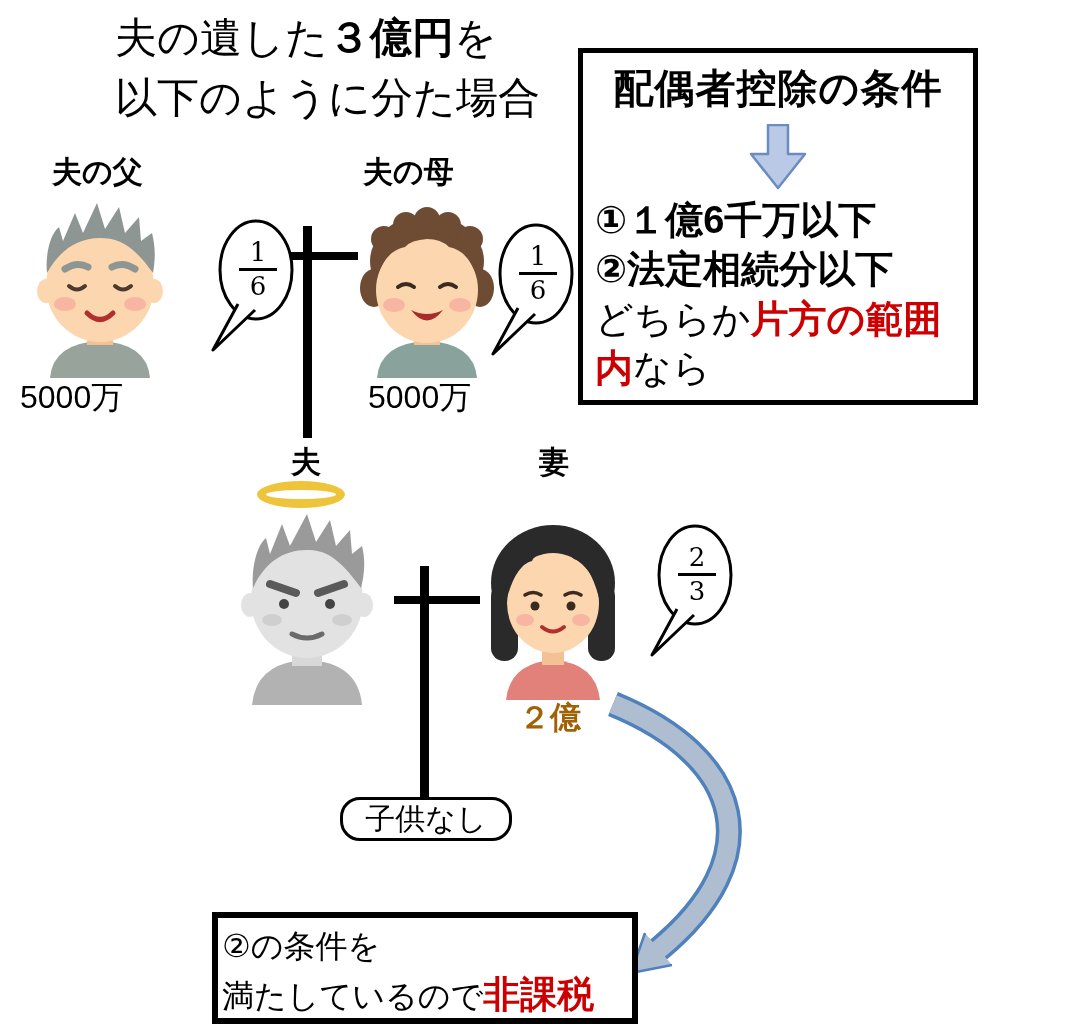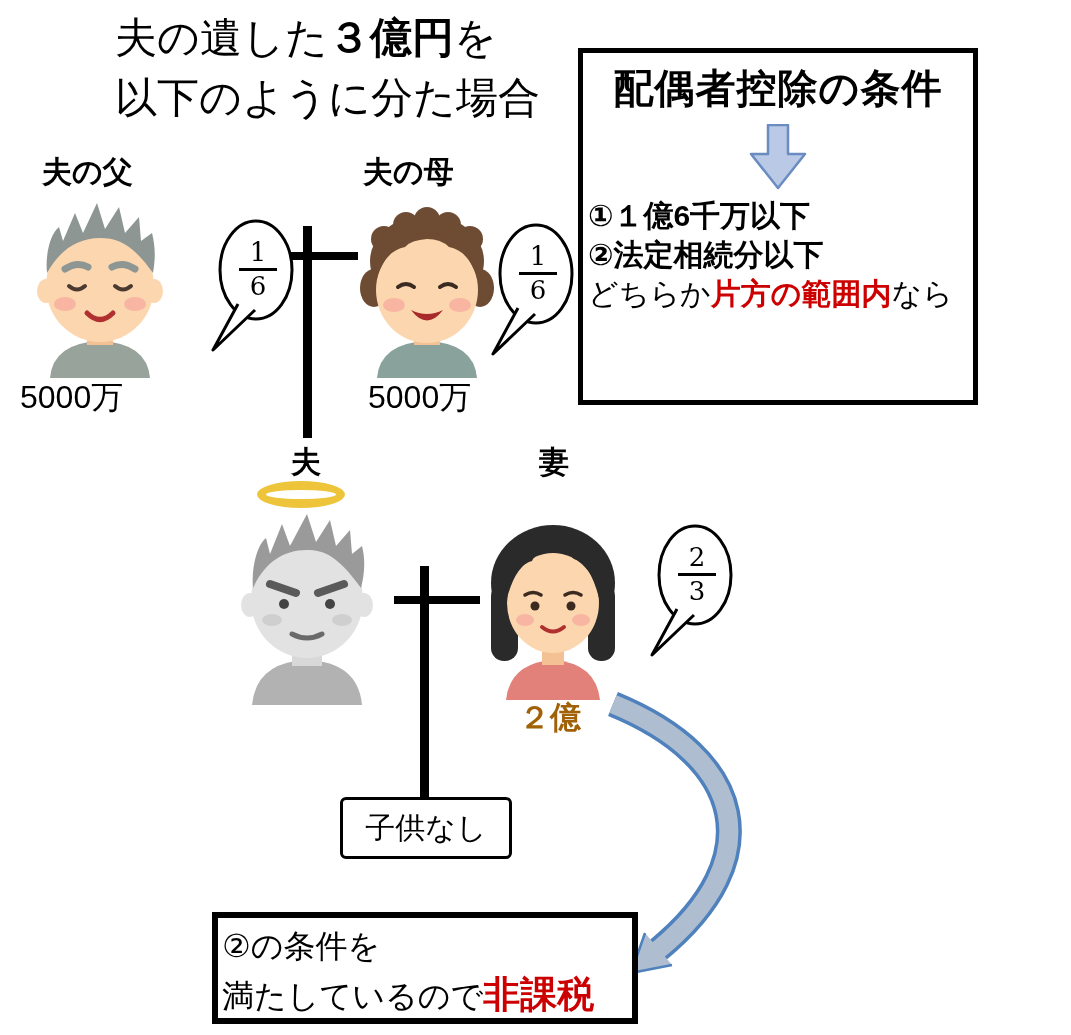--- a/index.html
+++ b/index.html
@@ -35,34 +35,34 @@
   .fraction .den { display:block; border-top:3px solid #000; }
 
   
   .halo {
     position:absolute; left:257px; top:481px; width:88px; height:27px;
     border:9px solid #eec53a; border-radius:50%;
   }
 
   
   .children-box {
-    position:absolute; left:340px; top:797px; width:172px; height:62px;
-    border:3px solid #000; border-radius:6px;
+    position:absolute; left:340px; top:797px; width:172px; height:44px;
+    border:3px solid #000; border-radius:20px;
     display:flex; align-items:center; justify-content:center;
     font-size:30px; background:#fff;
   }
 
   
   .cond-box {
     position:absolute; left:578px; top:48px; width:400px; height:357px;
     border:5px solid #000; background:#fff; padding-top:8px;
   }
   .cond-title { font-size:40px; font-weight:bold; text-align:center; letter-spacing:1px; }
   .cond-arrow { display:block; margin:8px auto 6px auto; }
-  .cond-lines { padding:0 5px; font-size:30px; line-height:1.30; }
+  .cond-lines { padding:0 12px; font-size:38px; line-height:1.30; }
 
   
   .result-box {
     position:absolute; left:212px; top:912px; width:426px; height:112px;
     border:6px solid #000; background:#fff; padding:6px 4px;
     font-size:32px; line-height:1.42;
   }
   .result-box .red { font-size:37px; }
 </style>
 </head>
@@ -73,21 +73,21 @@
   <div class="abs header">
     <div><span>夫の遺した</span><span class="b">３億円</span><span>を</span></div>
     <div>以下のように分た場合</div>
   </div>
 
   <div class="line" style="left:270px;top:252px;width:88px;height:8px"></div>
   <div class="line" style="left:303px;top:226px;width:9px;height:212px"></div>
   <div class="line" style="left:394px;top:596px;width:86px;height:8px"></div>
   <div class="line" style="left:420px;top:566px;width:9px;height:231px"></div>
 
-  <div class="abs plabel" style="left:42px;top:152px">夫の父</div>
+  <div class="abs plabel" style="left:52px;top:152px">夫の父</div>
   <svg class="abs" style="left:25px;top:193px" width="150" height="185" viewBox="0 0 150 185">
     <path d="M25,185 Q28,150 75,148 Q122,150 125,185 Z" fill="#98a39b"></path>
     <rect x="62" y="132" width="26" height="20" fill="#f3c193"></rect>
     <ellipse cx="75" cy="93" rx="54" ry="56" fill="#fcd6ae"></ellipse>
     <ellipse cx="21" cy="98" rx="9" ry="12" fill="#fcd6ae"></ellipse>
     <ellipse cx="129" cy="98" rx="9" ry="12" fill="#fcd6ae"></ellipse>
     <path d="M22,80 C20,60 26,40 34,34 L38,48 L50,20 L58,40 L72,10 L80,36 L94,14 L100,40 L114,24 L116,48 L127,40 C131,56 130,68 128,80 C108,52 94,45 75,45 C52,45 34,58 22,80 Z" fill="#8d9693"></path>
     <path d="M40,76 Q52,68 63,74" stroke="#8d9693" stroke-width="7" fill="none" stroke-linecap="round"></path>
     <path d="M87,74 Q98,68 110,76" stroke="#8d9693" stroke-width="7" fill="none" stroke-linecap="round"></path>
     <path d="M44,93 Q52,100 60,93" stroke="#4a3a30" stroke-width="4" fill="none" stroke-linecap="round"></path>

